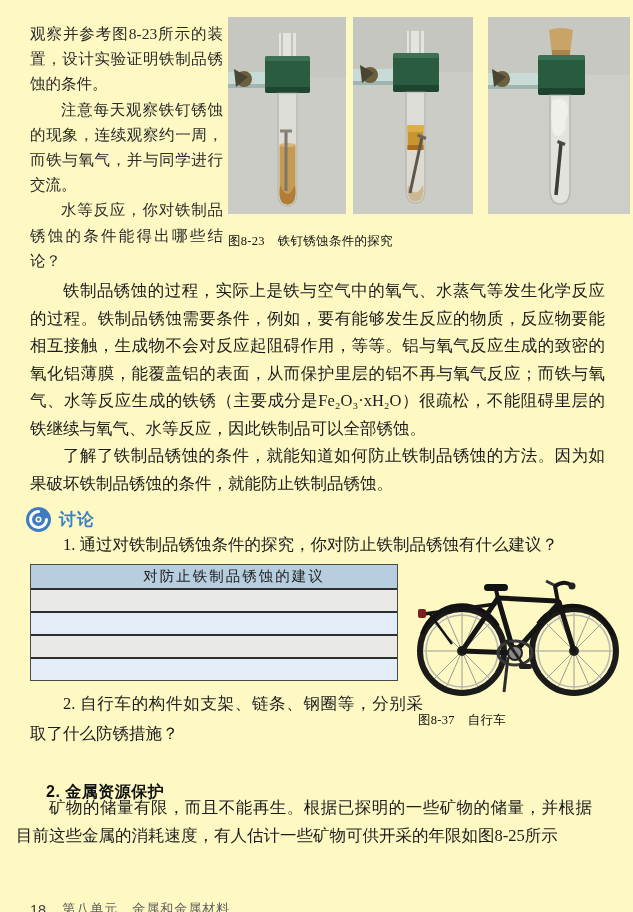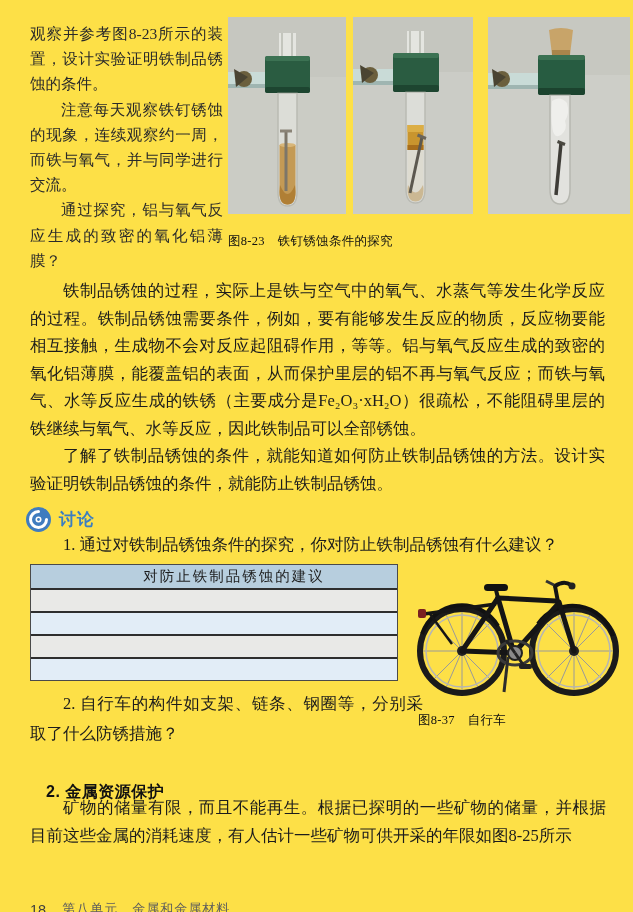--- a/index.html
+++ b/index.html
@@ -1,17 +1,17 @@
 <!DOCTYPE html>
 <html lang="zh"><head>
 <meta charset="utf-8">
 <style>
   html,body{margin:0;padding:0;background:#f2f2f2;}
   .page{
-    position:relative; width:633px; height:912px; background:#fde047;
+    position:relative; width:633px; height:912px; background:#fef9c3;
     font-family:"Liberation Serif","DejaVu Serif",serif; color:#1c1c1c;
     overflow:hidden; margin:0 auto;
   }
   
   .left-col{
     position:absolute; left:30px; top:21px; width:193px;
     font-size:15.5px; line-height:25.2px; text-align:justify; text-justify:inter-ideograph;
     color:#2a2a2a;
   }
   .left-col p{margin:0;}
@@ -61,38 +61,38 @@
   }
   
   .bike{position:absolute; left:408px; top:554px; width:222px; height:150px;}
   
   .sec2-head{
     position:absolute; left:30px; top:766px; margin:16px;
     font-family:"Liberation Sans","DejaVu Sans",sans-serif;
     font-size:16px; font-weight:bold; color:#111; letter-spacing:.5px;
   }
   .sec2-p{
-    position:absolute; left:30px; top:794px; width:576px; margin:0;
+    position:absolute; left:16px; top:794px; width:576px; margin:0;
     font-size:16.5px; line-height:28px; text-align:justify; text-justify:inter-ideograph; text-indent:2em;
   }
   
   .footer{position:absolute; left:30px; top:900px; display:flex; align-items:flex-end;
     font-family:"Liberation Sans","DejaVu Sans",sans-serif;}
   .pagenum{font-size:14.5px; color:#3f3f3f;}
   .foottext{margin-left:16px; font-size:13px; color:#5d5d5d; letter-spacing:1px;}
 </style>
 </head>
 <body>
 
 <div class="page">
 
   <div class="left-col">
     <p>观察并参考图8-23所示的装置，设计实验证明铁制品锈蚀的条件。</p>
     <p class="indent">注意每天观察铁钉锈蚀的现象，连续观察约一周，而铁与氧气，并与同学进行交流。</p>
-    <p class="indent">通过探究，铝与氧气反应生成的致密的氧化铝薄膜？</p>
+    <p class="indent">水等反应，你对铁制品锈蚀的条件能得出哪些结论？</p>
   </div>
 
   <div class="photo" style="left:228px;width:118px;">
     <svg width="118" height="197" viewBox="0 0 118 197">
       <rect x="0" y="0" width="118" height="197" fill="#cbccc5"></rect>
       <rect x="0" y="0" width="118" height="60" fill="#c6c7c0"></rect>
 
       <rect x="0" y="55" width="66" height="15" fill="#c9dbd7"></rect>
       <rect x="0" y="67" width="66" height="4" fill="#9fb5b1"></rect>
 
@@ -168,21 +168,21 @@
 
       <line x1="73" y1="126" x2="68" y2="178" stroke="#3e3c37" stroke-width="3.5"></line>
       <line x1="69.5" y1="124.5" x2="77" y2="127.5" stroke="#4a4840" stroke-width="3"></line>
     </svg>
   </div>
 
   <div class="caption cap23">图8-23　铁钉锈蚀条件的探究</div>
 
   <div class="body-text">
     <p class="indent">铁制品锈蚀的过程，实际上是铁与空气中的氧气、水蒸气等发生化学反应的过程。铁制品锈蚀需要条件，例如，要有能够发生反应的物质，反应物要能相互接触，生成物不会对反应起阻碍作用，等等。铝与氧气反应生成的致密的氧化铝薄膜，能覆盖铝的表面，从而保护里层的铝不再与氧气反应；而铁与氧气、水等反应生成的铁锈（主要成分是Fe₂O₃·xH₂O）很疏松，不能阻碍里层的铁继续与氧气、水等反应，因此铁制品可以全部锈蚀。</p>
-    <p class="indent">了解了铁制品锈蚀的条件，就能知道如何防止铁制品锈蚀的方法。设计实验证明铁制品锈蚀的条件，就能防止铁制品锈蚀。</p>
+    <p class="indent">了解了铁制品锈蚀的条件，就能知道如何防止铁制品锈蚀的方法。因为如果破坏铁制品锈蚀的条件，就能防止铁制品锈蚀。</p>
   </div>
 
   <div class="disc-head">
     <span class="disc-icon">
       <svg width="27" height="27" viewBox="0 0 27 27">
         <circle cx="13.5" cy="13.5" r="12.5" fill="#3f7cbf"></circle>
         <path d="M13.5 5.5 A8 8 0 1 0 21.5 13.5" stroke="#ffffff" stroke-width="3" fill="none" stroke-linecap="round"></path>
         <circle cx="13.5" cy="13.5" r="3" fill="#ffffff"></circle>
         <circle cx="13.5" cy="13.5" r="1.4" fill="#3f7cbf"></circle>
       </svg>

